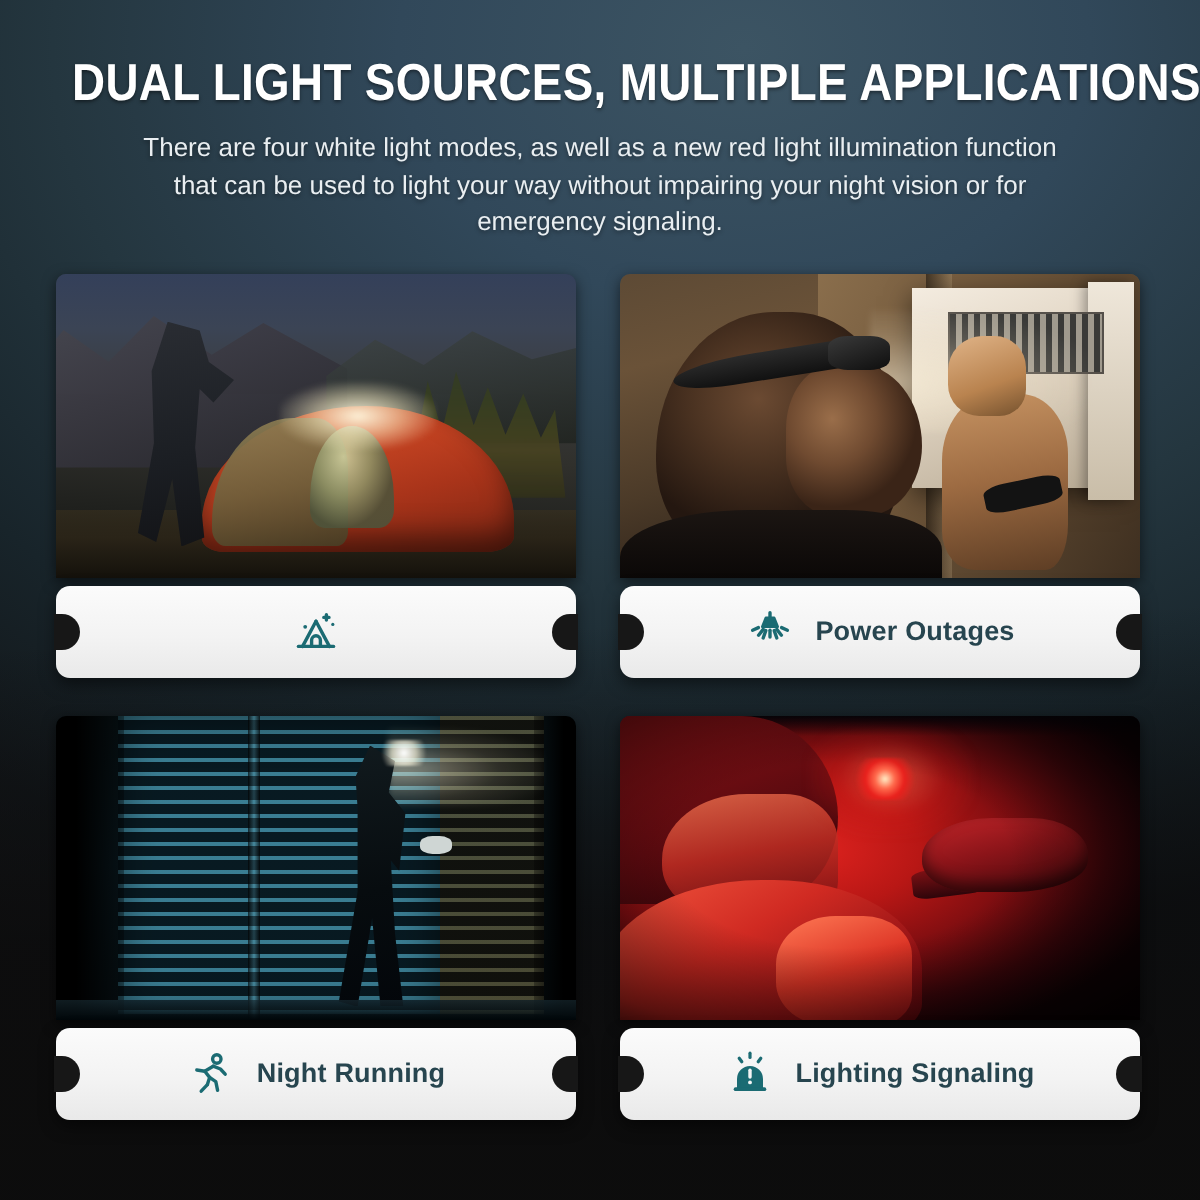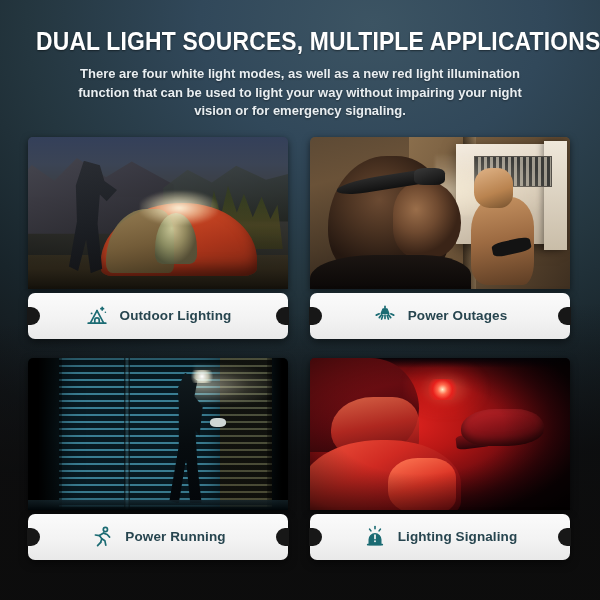--- a/index.html
+++ b/index.html
@@ -40,21 +40,21 @@
     white-space:nowrap;
     text-shadow:0 1px 2px rgba(0,0,0,.45);
   }
 
   .subcopy{
     margin:9px auto 0;
     width:470px;
     color:#e9eef1;
     font-size:13px;
     line-height:18.5px;
-    font-weight:700;
+    font-weight:400;
     text-shadow:0 1px 2px rgba(0,0,0,.4);
   }
 
   
   .grid{
     position:relative; z-index:3;
     margin:16px auto 0;
     width:544px;
     display:grid;
     grid-template-columns:260px 260px;
@@ -274,21 +274,20 @@
           <svg viewBox="0 0 24 24" fill="none" stroke="#1b6b73" stroke-width="1.7" stroke-linecap="round" stroke-linejoin="round">
             <path d="M3.2 19.2h17.6"></path>
             <path d="M12 6.6 5.3 19.2"></path>
             <path d="M12 6.6l6.7 12.6"></path>
             <path d="M9.8 19.2v-3.1a2.2 2.2 0 0 1 4.4 0v3.1"></path>
             <path d="M17.2 3.4v2.6M15.9 4.7h2.6"></path>
             <circle cx="6.6" cy="9.4" r=".95" fill="#1b6b73" stroke="none"></circle>
             <circle cx="20.4" cy="8.2" r=".8" fill="#1b6b73" stroke="none"></circle>
           </svg>
         </span>
-        <span class="cardlabel">Outdoor Lighting</span>
       </div>
     </div>
 
     <div class="card">
       <div class="thumb">
         <div class="scene s2">
           <div class="wall"></div>
             <div class="walledge"></div>
           <div class="panel"></div>
             <div class="paneldoor"></div>
@@ -345,21 +344,21 @@
         <span class="cardicon">
           <svg viewBox="0 0 24 24" fill="none" stroke="#1b6b73" stroke-width="1.7" stroke-linecap="round" stroke-linejoin="round">
             <circle cx="15.4" cy="4.5" r="2.1"></circle>
             <path d="M13.6 8.1 9.4 10.6l2.4 3.1-1.1 3.6"></path>
             <path d="M11.8 13.7l3.1 2.1.9 4.4"></path>
             <path d="M10.7 17.3 7.6 20.6"></path>
             <path d="M13.6 8.1l3.6 1.4 2.4 2.6"></path>
             <path d="M9.4 10.6 5.4 10"></path>
           </svg>
         </span>
-        <span class="cardlabel">Power Running</span>
+        <span class="cardlabel">Night Running</span>
       </div>
     </div>
 
     <div class="card">
       <div class="thumb">
         <div class="scene s4">
           <div class="topbar"></div>
           <div class="body"></div>
             <div class="seat"></div>
           <div class="mirrorArm"></div>

